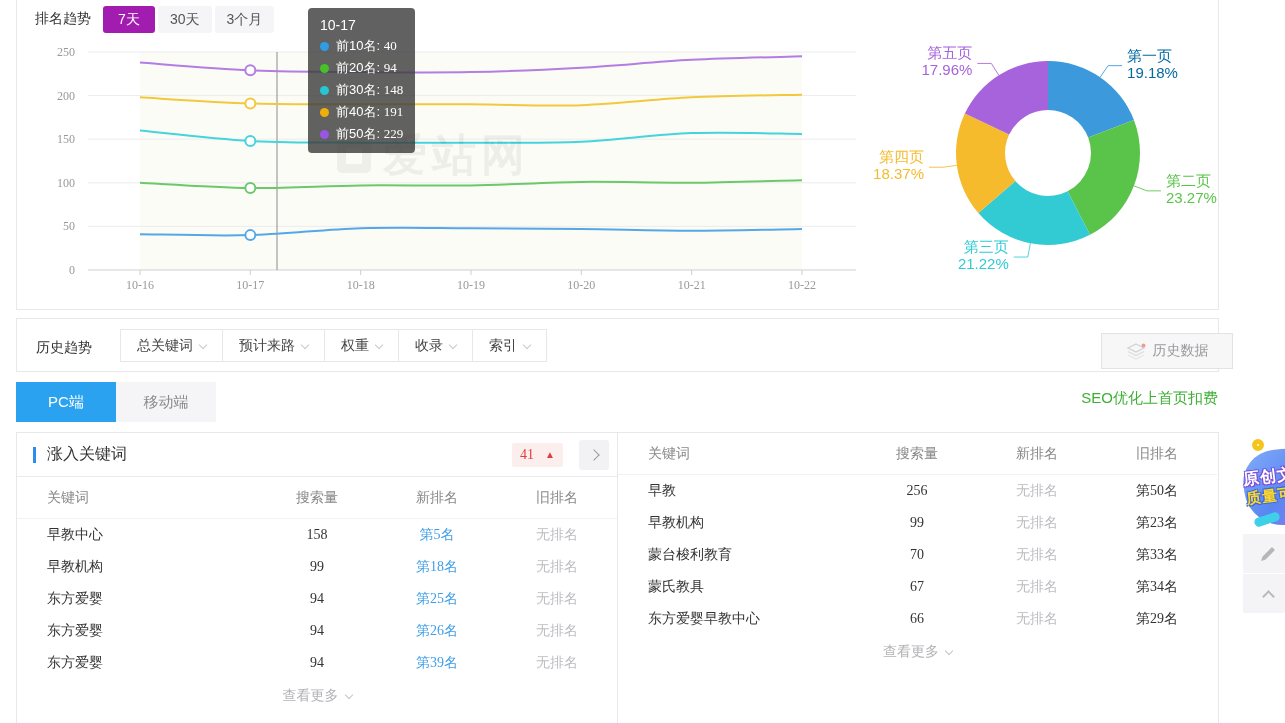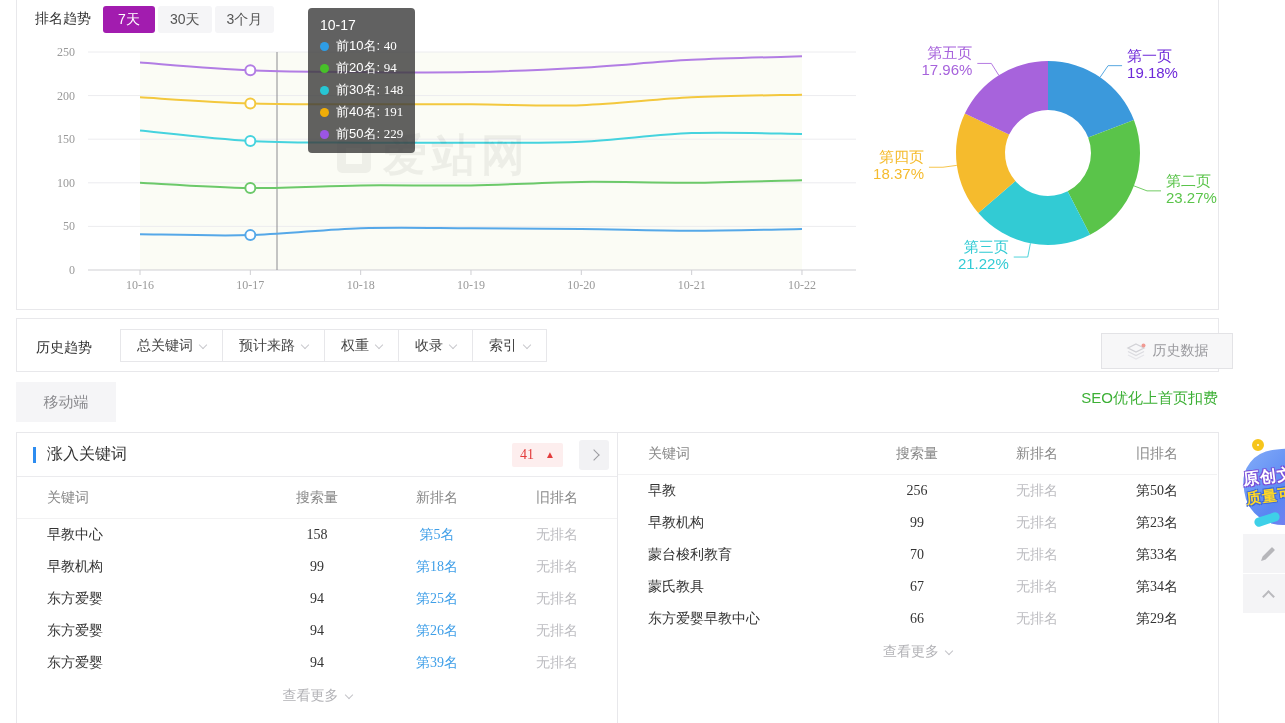--- a/index.html
+++ b/index.html
@@ -185,21 +185,21 @@
         <path d="M253.91698985235283 77.10211473801544 A92 92 0 0 1 210.02444395875557 191.8409806268071 L187.6418596763749 148.25176268426853 A43 43 0 0 0 208.15685395273013 94.62381449711592 Z" fill="#5ac44a"></path>
         <polyline points="253.92732078781512,142.8708920205691 267.00321742943913,147.87298428456876 281.00321742943913,147.87298428456876" fill="none" stroke="#5ac44a" stroke-width="1" opacity="0.85"></polyline>
         <path d="M210.02444395875557 191.8409806268071 A92 92 0 0 1 98.34386601518655 170.10010813875226 L135.4433286810111 138.09026793441683 A43 43 0 0 0 187.6418596763749 148.25176268426853 Z" fill="#32cbd4"></path>
         <polyline points="150.4203538841221,200.3047952350289 147.7451903447494,214.0468292925333 133.7451903447494,214.0468292925333" fill="none" stroke="#32cbd4" stroke-width="1" opacity="0.85"></polyline>
         <path d="M98.34386601518655 170.10010813875226 A92 92 0 0 1 84.85462318388697 70.6192138967926 L129.13857387942542 91.59376301697915 A43 43 0 0 0 135.4433286810111 138.09026793441683 Z" fill="#f5bb2d"></path>
         <polyline points="76.83428547114653,122.36173509033404 62.96124195588622,124.24286869103703 48.96124195588622,124.24286869103703" fill="none" stroke="#f5bb2d" stroke-width="1" opacity="0.85"></polyline>
         <path d="M84.85462318388697 70.6192138967926 A92 92 0 0 1 167.99999999999997 18 L168 67 A43 43 0 0 0 129.13857387942542 91.59376301697915 Z" fill="#a763dc"></path>
         <polyline points="118.80158702506296,32.25994493989893 111.31487200713775,20.4299365611879 97.31487200713775,20.4299365611879" fill="none" stroke="#a763dc" stroke-width="1" opacity="0.85"></polyline>
       </svg>
     <div id="donutLabels">
-        <div class="d-label" style="left:247.07564801783437px;text-align:left;top:3.667780772287287px;color:#6d28d9">
+        <div class="d-label" style="left:247.07564801783437px;text-align:left;top:3.667780772287287px;color:#0369a1">
       <div class="dl-name">第一页</div>
           <div class="dl-pct">19.18%</div>
         </div>
         <div class="d-label" style="left:286.00321742943913px;text-align:left;top:128.87298428456876px;color:#5ac44a">
       <div class="dl-name">第二页</div>
           <div class="dl-pct">23.27%</div>
         </div>
         <div class="d-label" style="right:211.2548096552506px;text-align:right;top:195.0468292925333px;color:#32cbd4">
       <div class="dl-name">第三页</div>
           <div class="dl-pct">21.22%</div>
@@ -230,20 +230,21 @@
       <path d="M10 1 L18 5 L10 9 L2 5 Z" fill="none" stroke="#d2d2d6" stroke-width="1.3"></path>
       <path d="M2 8.5 L10 12.5 L18 8.5" fill="none" stroke="#dcdce0" stroke-width="1.3"></path>
       <path d="M2 12 L10 16 L18 12" fill="none" stroke="#e5e5e9" stroke-width="1.3"></path>
       <circle cx="17.5" cy="2.5" r="2" fill="#f09a93"></circle>
     </svg>
     <span>历史数据</span>
   </div>
 </div>
 
 <div class="device-tabs">
+  <span class="dtab active">PC端</span>
   <span class="dtab inactive">移动端</span>
 </div>
 <a class="seo-link" href="#">SEO优化上首页扣费</a>
 
 <div class="card tables-card">
   <section class="panel">
     <div class="p-title-row">
       <span class="p-bar"></span>
       <span class="p-title">涨入关键词</span>
       <span class="p-badge badge-up num">

